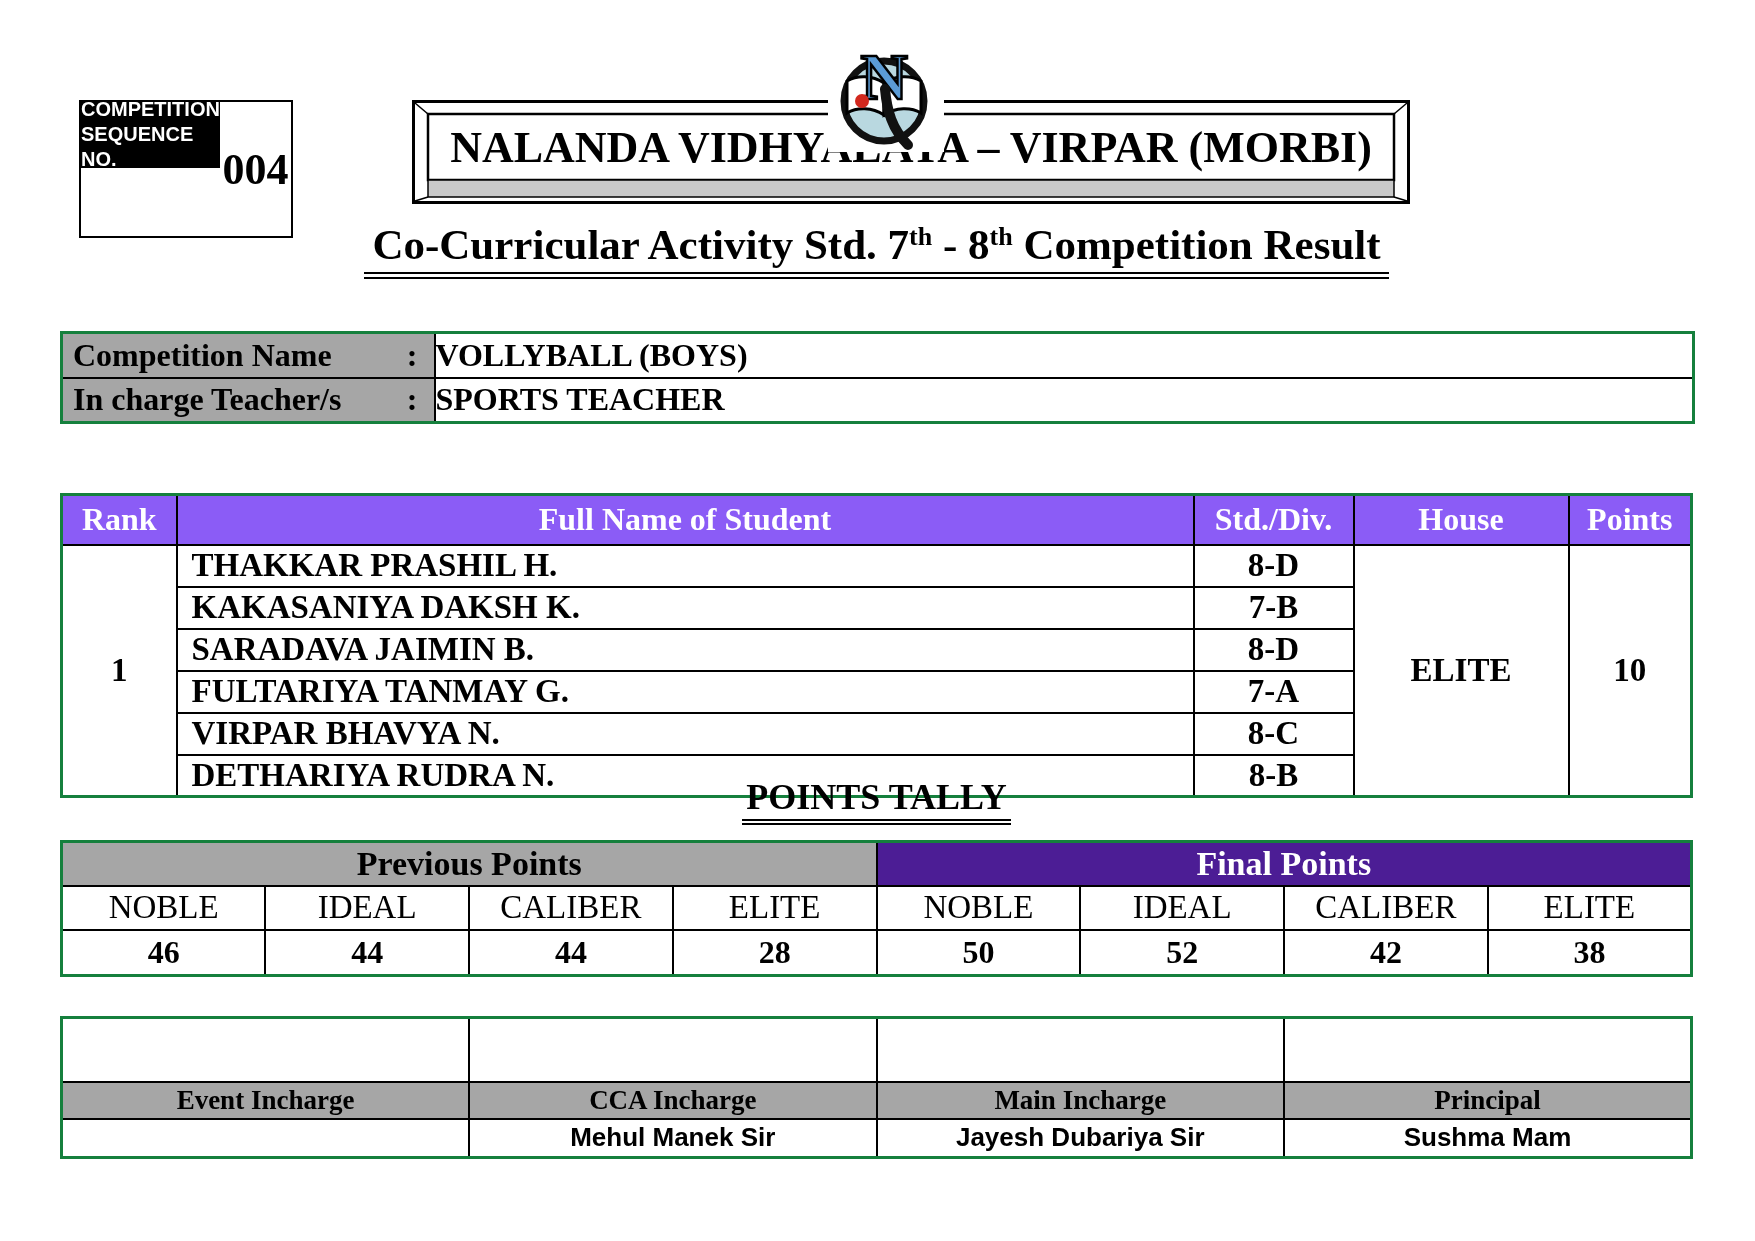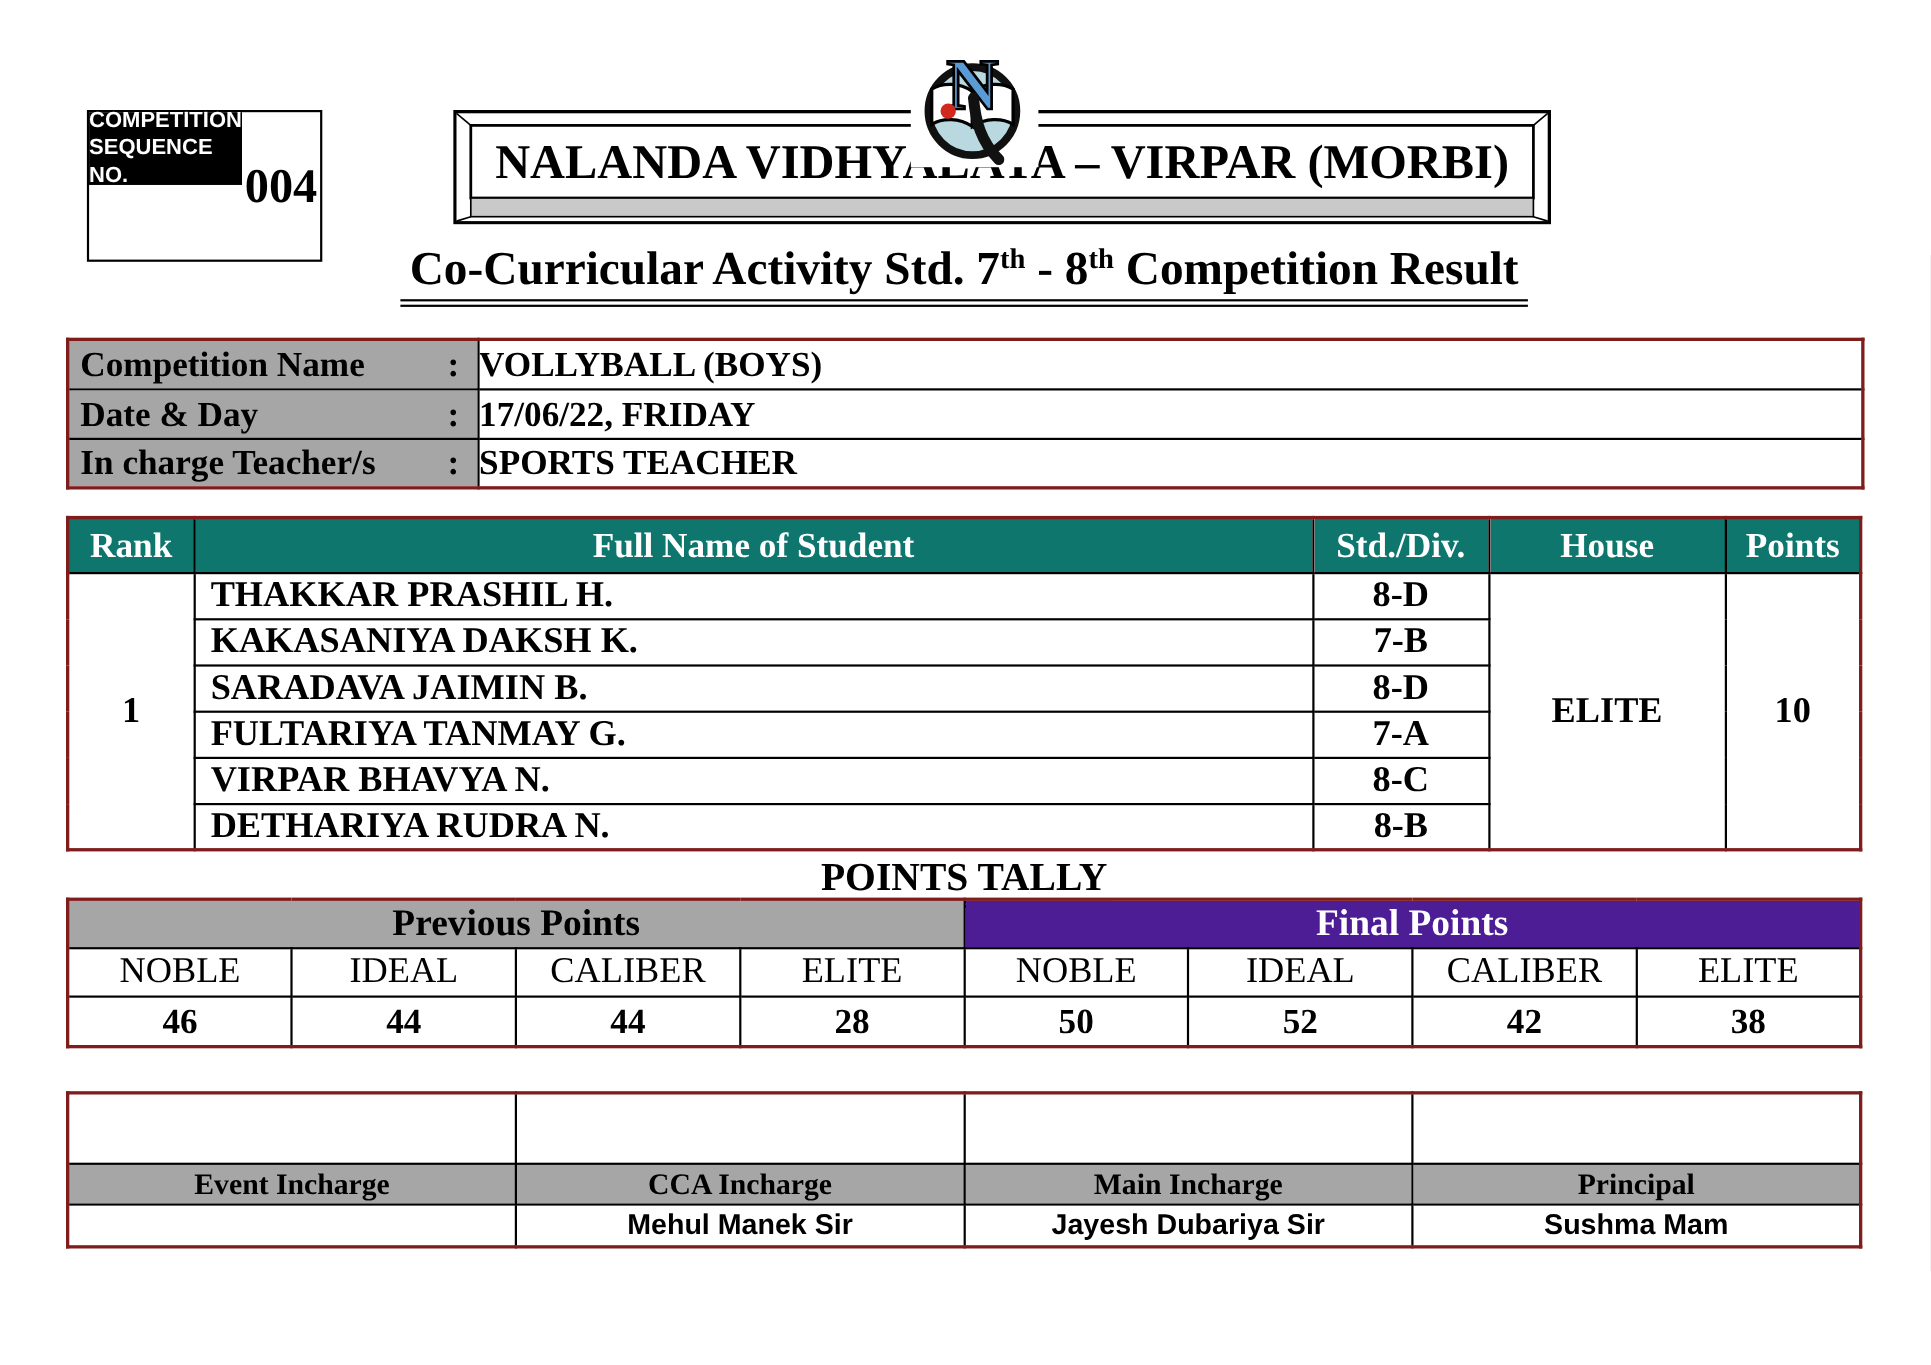--- a/index.html
+++ b/index.html
@@ -53,33 +53,33 @@
     left:60px; top:220px; width:1633px;
     text-align:center; font-weight:bold; font-size:43px;
     white-space:nowrap;
   }
   .main-title .u { border-bottom:7px double #000; padding:0 8px 3px 8px; display:inline-block; line-height:1.15; }
   .main-title sup { font-size:26px; vertical-align:baseline; position:relative; top:-0.55em; font-weight:bold; }
 
   
   table { border-collapse:collapse; table-layout:fixed; }
   td, th { border:2px solid #000; overflow:hidden; }
-  .outer3 { border:3px solid #7f1d1d; }
+  .outer3 { border:3px solid #15803d;margin-top:24px; }
 
   
   .info-table { left:60px; top:307px; width:1635px; }
   .info-table td { height:45px; font-weight:bold; font-size:32px; }
   .info-label { background:#a6a6a6; width:373px; }
   .info-label .lab-flex { display:flex; justify-content:space-between; align-items:center; padding:0 16px 0 10px; }
   .info-value { }
 
   
   .results-table { left:60px; top:469px; width:1633px; }
   .results-table th {
-    background:#0f766e; color:#fff; height:50px;
+    background:#8b5cf6; color:#fff; height:50px;
     font-weight:bold; font-size:32px;
   }
   .results-table td { height:42px; font-weight:bold; font-size:33px; }
   .cell-center { text-align:center; }
   .name-cell { padding-left:14px; text-align:left; }
   .rank-cell  { font-size:40px; text-align:center; }
   .house-cell { font-size:38px; text-align:center; }
   .pts-cell   { font-size:36px; text-align:center; }
 
   
@@ -157,29 +157,20 @@
         <div class="lab-flex">
           <span>Competition Name</span>
           <span>:</span>
         </div>
       </td>
       <td class="info-value">VOLLYBALL (BOYS)</td>
     </tr>
     <tr>
       <td class="info-label">
         <div class="lab-flex">
-          <span>Date &amp; Day</span>
-          <span>:</span>
-        </div>
-      </td>
-      <td class="info-value">17/06/22, FRIDAY</td>
-    </tr>
-    <tr>
-      <td class="info-label">
-        <div class="lab-flex">
           <span>In charge Teacher/s</span>
           <span>:</span>
         </div>
       </td>
       <td class="info-value">SPORTS TEACHER</td>
     </tr>
   </tbody>
     </table>
 
   <table class="abs results-table outer3">

